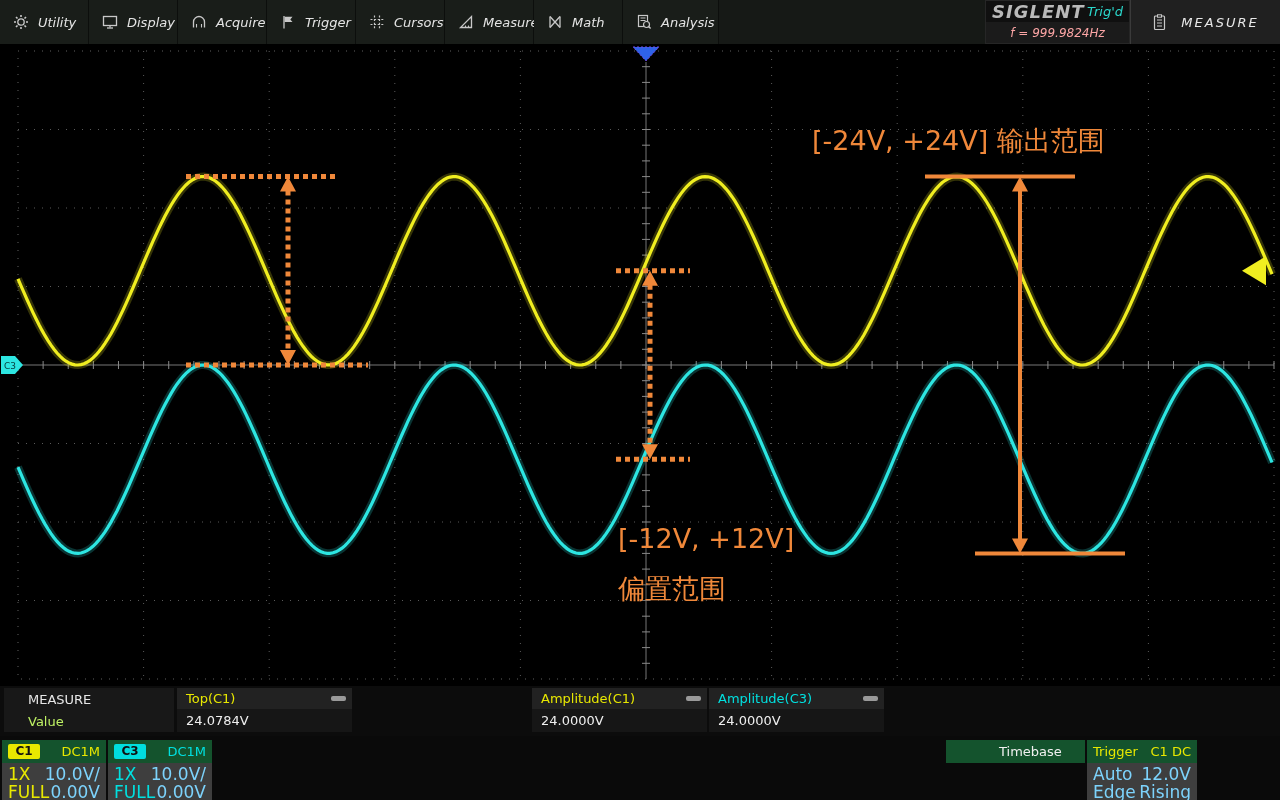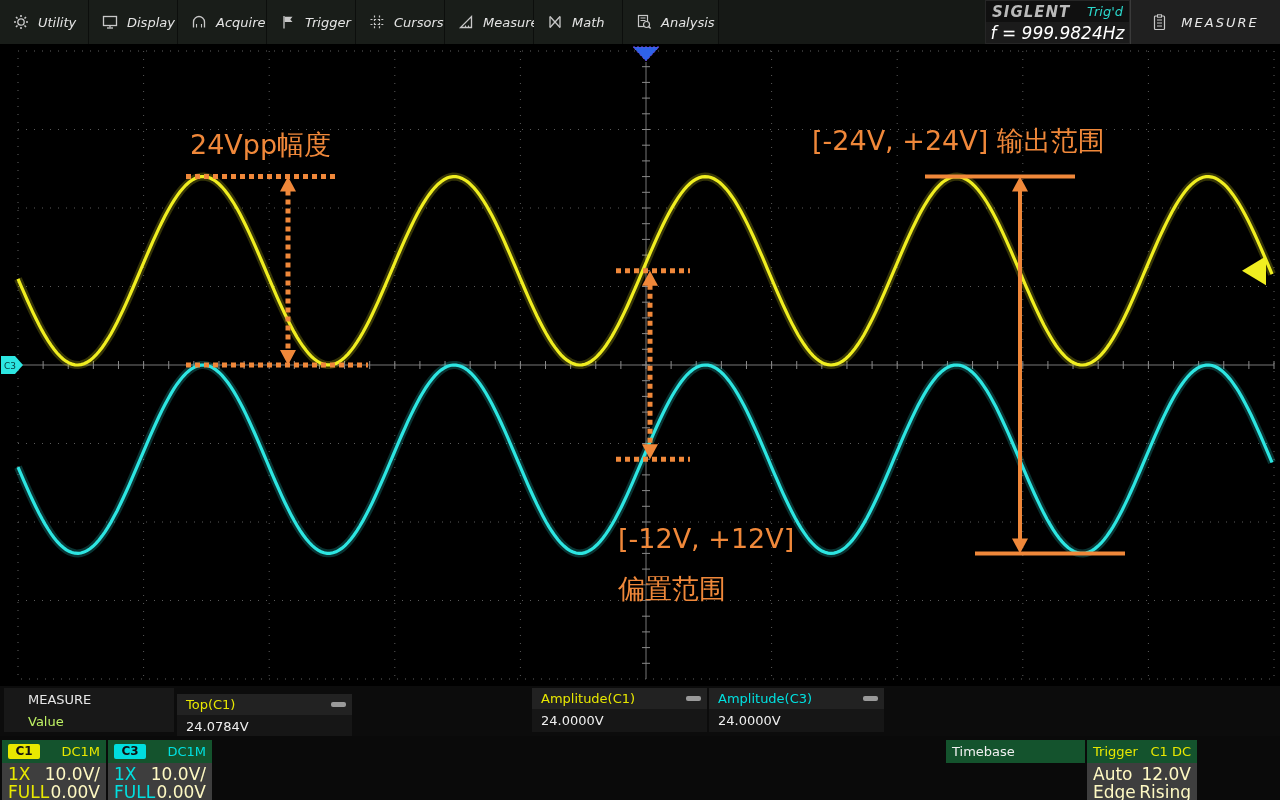--- a/index.html
+++ b/index.html
@@ -11,23 +11,23 @@
              background:#161916; display:flex;font-style:italic; }
   .menu-item { width:89px; height:44px; display:flex; align-items:center; gap:9px;
                padding-left:13px; background:#191d19; border-right:1px solid #0c0e0c;
                color:#e4e4e4; font-size:13px; cursor:default; }
   .menu-item svg { flex:none; }
   .menu-spacer { flex:1; background:#161916; }
 
   .brand-block { width:145px; height:44px; background:#101010; border:1px solid #262626;
                  display:flex; flex-direction:column; }
   .brand-row { display:flex; align-items:center; height:21px; padding:0 6px; justify-content:space-between; }
-  .brand-logo { color:#b9b9b9; font-weight:bold; font-size:15px; letter-spacing:1px; }
+  .brand-logo { color:#b9b9b9; font-weight:bold; font-size:18px; letter-spacing:1px; }
   .trigd { color:#2bd8cc; font-size:13px; }
-  .freq-row { height:21px; background:#1b1b1b; color:#ffffff; font-size:17px;
+  .freq-row { height:21px; background:#1b1b1b; color:#fca5a5; font-size:12px;
               display:flex; align-items:center; justify-content:center; }
 
   .measure-tab { width:150px; height:44px; background:#202020; border-left:1px solid #3a3a3a;
                  display:flex; align-items:center; justify-content:center; gap:14px;
                  color:#e8e8e8; font-size:13px; letter-spacing:2px; }
 
   
   .scope-area { position:absolute; left:0; top:44px; width:1280px; height:642px; background:#000; }
   .scope-area svg { position:absolute; left:0; top:0; }
 
@@ -48,21 +48,21 @@
               background:#9a9a9a; }
   .yellow { color:#e8e800; } .cyan { color:#00e0e0; }
 
   
   .bottom-bar { position:absolute; left:0; top:736px; width:1280px; height:64px; background:#0a0a0a; }
   .desc-box { position:absolute; top:4px; height:58px; }
   .db-head { height:23px; background:#14532d; display:flex; align-items:center;
              justify-content:space-between; padding:0 6px; font-size:13px; }
   .db-body { height:39px; background:#3e3e3e; padding:2px 6px 0 6px; font-size:17px; }
   .db-row { height:18px; display:flex; justify-content:space-between; align-items:center; }
-  .db-row .val { color:#fef9c3; }
+  .db-row .val { color:#7dd3fc; }
   .ch-badge { display:inline-block; width:32px; height:15px; border-radius:2px; text-align:center;
               font-size:12px; font-weight:bold; line-height:15px; color:#101010; }
 </style>
 </head>
 <body>
 
 <div class="menubar">
   <div class="menu-item">
     <svg width="16" height="16" viewBox="0 0 16 16">
       <circle cx="8" cy="8" r="3.2" fill="none" stroke="#c8c8c8" stroke-width="1.3"></circle>
@@ -304,33 +304,32 @@
     <g id="markers">
       <polygon id="trigPos" points="633,3 659,3 646,17" fill="#2e62e8" stroke="#7a4ae8" stroke-width="1" stroke-dasharray="2 2"></polygon>
       <g>
         <polygon id="offMark" points="1,312 15,312 23,321 15,330 1,330" fill="#2de6e2"></polygon>
         <text id="offMarkText" x="4" y="325" font-size="9" fill="#063c3c">C3</text>
       </g>
       <polygon id="trigLevel" points="1266,212.3 1266,241.3 1242,226.8" fill="#f0ee20"></polygon>
     </g>
   </svg>
 
-  <div class="ann-text" style="left:190px; top:83px;">24Vpp幅度</div>
   <div class="ann-text" style="left:812px; top:79px;">[-24V, +24V] 输出范围</div>
   <div class="ann-text" style="left:618px; top:479px;">[-12V, +12V]</div>
   <div class="ann-text" style="left:618px; top:527px;">偏置范围</div>
 </div>
 
 <div class="measure-strip">
   <div class="ms-label-col">
     <div class="ms-title">MEASURE</div>
     <div class="ms-value-label">Value</div>
   </div>
 
-  <div class="ms-col" style="left:177px;margin-top:6px;">
+  <div class="ms-col" style="left:177px;">
     <div class="ms-head yellow">Top(C1)</div>
     <div class="ms-minus"></div>
     <div class="ms-val">24.0784V</div>
   </div>
   <div class="ms-col" style="left:532px;">
     <div class="ms-head yellow">Amplitude(C1)</div>
     <div class="ms-minus"></div>
     <div class="ms-val">24.0000V</div>
   </div>
   <div class="ms-col" style="left:709px;">
@@ -372,21 +371,21 @@
         </div>
       <div class="db-row">
           <span class="cyan">FULL</span>
         <span class="val">0.00V</span>
         </div>
     </div>
   </div>
 
   <div class="desc-box" style="left:946px; width:139px;">
     <div class="db-head">
-        <span style="color:#f0f0f0;">Timebase</span>
+        <span style="color:#f0f0f0;margin-left:47px;">Timebase</span>
       </div>
   </div>
 
   <div class="desc-box" style="left:1087px; width:110px;">
     <div class="db-head">
       <span class="yellow">Trigger</span>
       <span class="yellow">C1 DC</span>
     </div>
     <div class="db-body">
       <div class="db-row">

